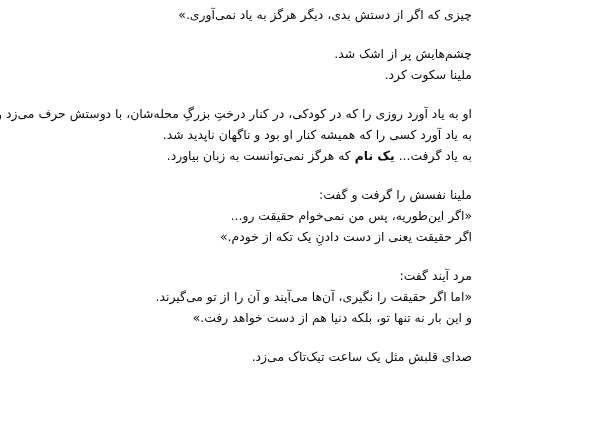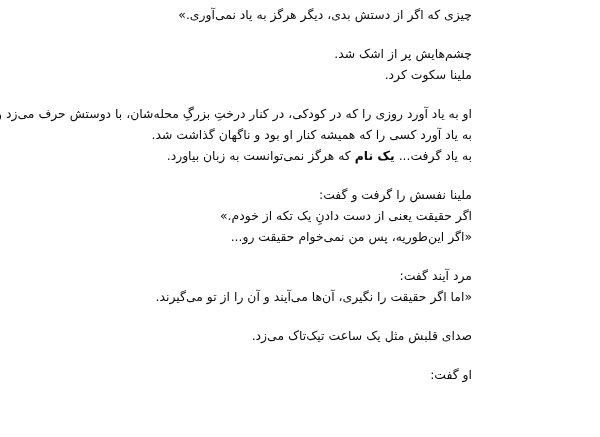--- a/index.html
+++ b/index.html
@@ -57,33 +57,34 @@
       <span class="line">چیزی که اگر از دستش بدی، دیگر هرگز به یاد نمی‌آوری.»</span>
     </div>
 
     <div class="para">
       <span class="line">چشم‌هایش پر از اشک شد.</span>
       <span class="line">ملینا سکوت کرد.</span>
     </div>
 
     <div class="para">
       <span class="line">او به یاد آورد روزی را که در کودکی، در کنار درختِ بزرگِ محله‌شان، با دوستش حرف می‌زد و می‌خندید.</span>
-      <span class="line">به یاد آورد کسی را که همیشه کنار او بود و ناگهان گذاشت شد.</span>
+      <span class="line">به یاد آورد کسی را که همیشه کنار او بود و ناگهان ناپدید شد.</span>
       <span class="line"><span>به یاد گرفت... </span><span class="bold">یک نام</span><span> که هرگز نمی‌توانست به زبان بیاورد.</span></span>
     </div>
 
     <div class="para">
       <span class="line">ملینا نفسش را گرفت و گفت:</span>
+      <span class="line">«اگر این‌طوریه، پس من نمی‌خوام حقیقت رو...</span>
       <span class="line">اگر حقیقت یعنی از دست دادنِ یک تکه از خودم.»</span>
-      <span class="line">«اگر این‌طوریه، پس من نمی‌خوام حقیقت رو...</span>
     </div>
 
     <div class="para">
       <span class="line">مرد آیند گفت:</span>
       <span class="line">«اما اگر حقیقت را نگیری، آن‌ها می‌آیند و آن را از تو می‌گیرند.</span>
+      <span class="line">و این بار نه تنها تو، بلکه دنیا هم از دست خواهد رفت.»</span>
     </div>
 
     <div class="para">
       <span class="line">صدای قلبش مثل یک ساعت تیک‌تاک می‌زد.</span>
     </div>
 
     <div class="para">
       <span class="line">او گفت:</span>
       <span class="line">«پس من انتخاب می‌کنم.</span>
 

